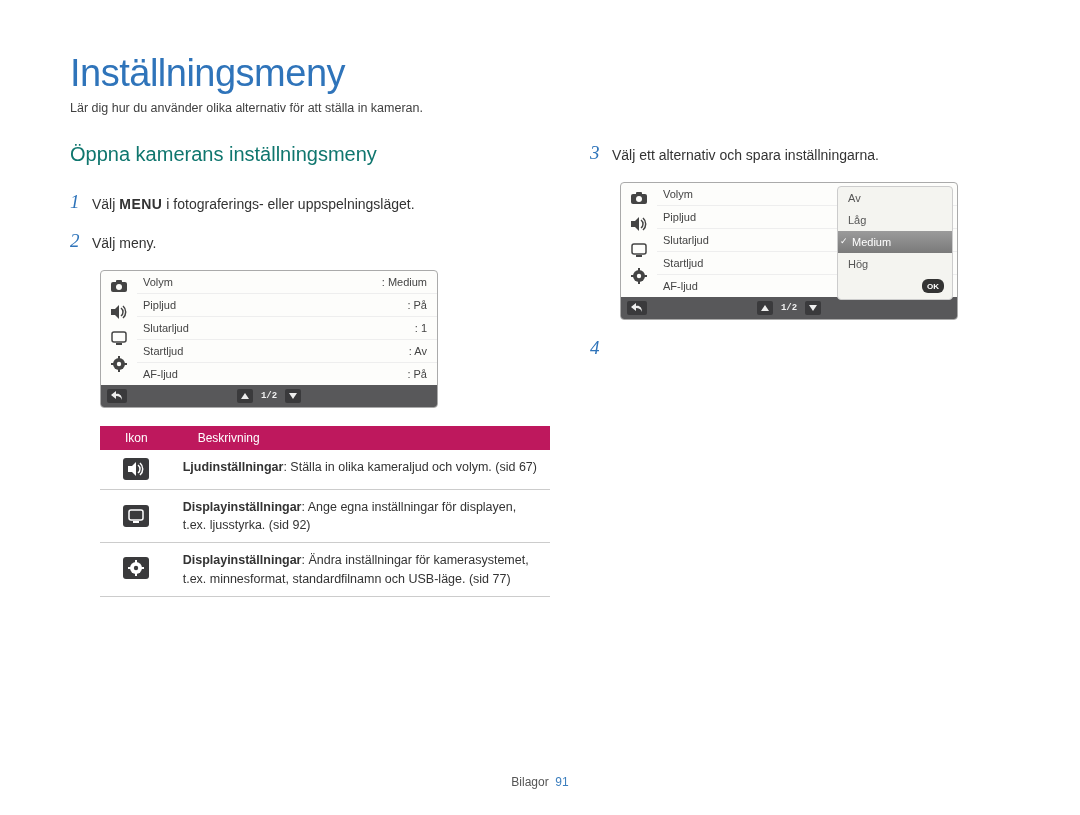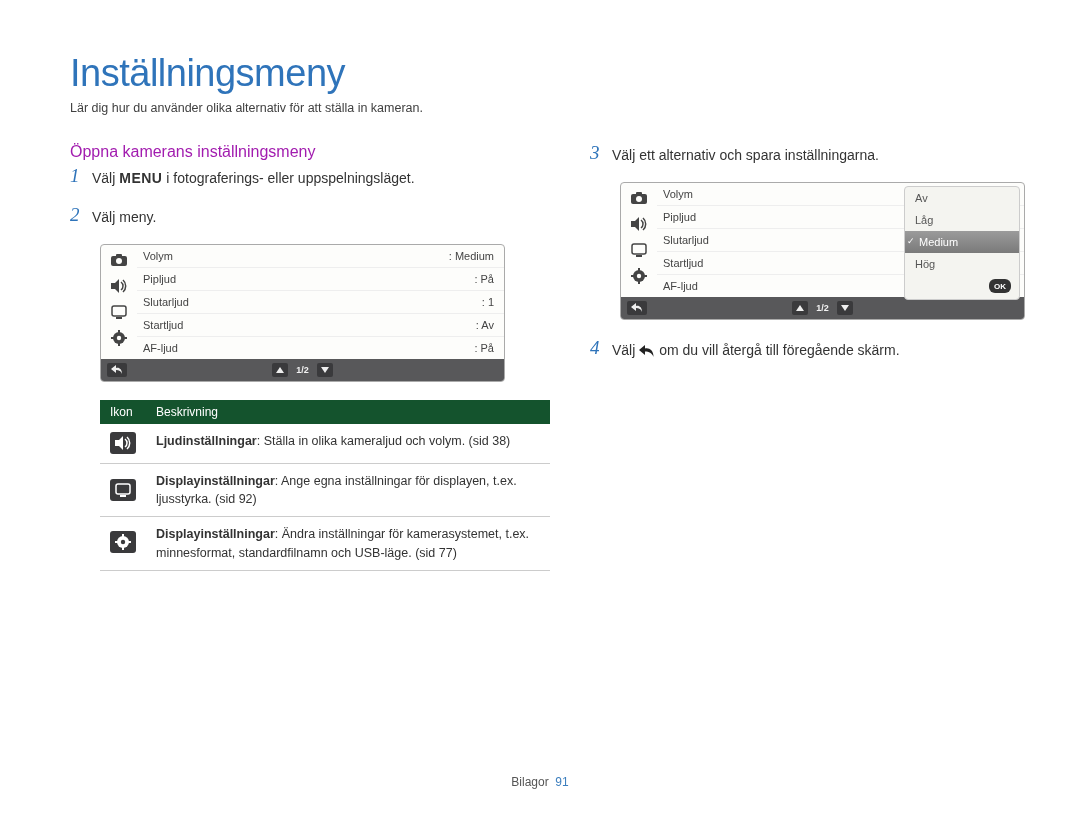--- a/index.html
+++ b/index.html
@@ -21,24 +21,24 @@
     margin-bottom: 6px;
   }
   .page-subtitle {
     font-size: 12.5px;
     color: #404040;
     margin-bottom: 28px;
   }
   .columns { display: flex; gap: 40px; }
   .col { flex: 1 1 50%; }
   .section-heading {
-    font-size: 16px;
-    color: #a21caf;
+    font-size: 20px;
+    color: #0f766e;
     font-weight: 400;
-    margin-bottom: 5px;
+    margin-bottom: 26px;
   }
   .step {
     display: flex;
     align-items: flex-start;
     gap: 8px;
     font-size: 14px;
     color: #333;
     margin-bottom: 16px;
   }
   .step-num {
@@ -51,21 +51,21 @@
   }
   .step-text { line-height: 1.5; padding-top: 2px; }
   .menu-label {
     font-family: 'Arial Black', Arial, sans-serif;
     font-weight: 900;
     letter-spacing: 0.5px;
   }
 
   
   .screen {
-    width: 405px;
+    width: 338px;
     border: 1px solid #aaa;
     border-radius: 4px;
     background: #fdfdfb;
     margin: 8px 0 18px 30px;
     overflow: hidden;
   }
   .screen-body { display: flex; }
   .screen-tabs {
     width: 36px;
     display: flex;
@@ -125,20 +125,21 @@
     display: flex;
     align-items: center;
     justify-content: center;
     color: #eee;
   }
   .foot-page {
     font-size: 9px;
     font-weight: bold;
     color: #f2f2f2;
     padding: 0 4px;
+    font-family: Liberation Mono, monospace;
   }
 
   
   .screen2 .screen-body { position: relative; }
   .option-panel {
     position: absolute;
     right: 4px;
     top: 3px;
     width: 116px;
     background: #f4f4f0;
@@ -177,25 +178,25 @@
   }
 
   
   .ictable {
     width: 450px;
     border-collapse: collapse;
     font-size: 12.5px;
     margin-left: 30px;
   }
   .ictable th {
-    background: #14532d;
+    background: #be185d;
     color: #fff;
     text-align: left;
     font-weight: 400;
-    padding: 5px 10px;
+    padding: 5px 25px;
     font-size: 12px;
   }
   .ictable td {
     border-bottom: 1px solid #ccc;
     padding: 8px 10px;
     vertical-align: top;
     line-height: 1.45;
   }
   .ictable td.ic {
     width: 44px;
@@ -341,21 +342,21 @@
       </thead>
       <tbody>
         <tr>
           <td class="ic"><span class="ic-badge">
                 <svg width="16" height="14" viewBox="0 0 16 14">
                   <polygon points="0,4 4,4 8,0 8,14 4,10 0,10" fill="#fff"></polygon>
                   <path d="M10 3 A5 5 0 0 1 10 11" stroke="#fff" fill="none" stroke-width="1.5"></path>
                   <path d="M12 1 A8 8 0 0 1 12 13" stroke="#fff" fill="none" stroke-width="1.5"></path>
                 </svg>
               </span></td>
-          <td><b>Ljudinställningar</b><span>: Ställa in olika kameraljud och volym. (sid 38)</span></td>
+          <td><b>Ljudinställningar</b><span>: Ställa in olika kameraljud och volym. (sid 67)</span></td>
         </tr>
         <tr>
           <td class="ic"><span class="ic-badge">
                 <svg width="16" height="14" viewBox="0 0 16 14">
                   <rect x="1" y="1" width="14" height="10" rx="2" fill="none" stroke="#fff" stroke-width="1.5"></rect>
                   <rect x="5" y="12" width="6" height="2" fill="#fff"></rect>
                 </svg>
               </span></td>
           <td><b>Displayinställningar</b><span>: Ange egna inställningar för displayen, t.ex. ljusstyrka. (sid 92)</span></td>
         </tr>
@@ -463,27 +464,20 @@
                 <polygon points="0,0 8,0 4,6" fill="#eee"></polygon>
               </svg>
             </span>
         </div>
         <span style="width:20px"></span>
       </div>
     </div>
 
     <div class="step">
       <span class="step-num">4</span>
-      <span class="step-text">
-        <span>Välj </span>
-        <span style="display:inline-block;vertical-align:middle"><svg width="16" height="12" viewBox="0 0 16 12">
-              <path d="M6 0 L0 5 L6 10 L6 6.5 C10 6.5 13 8 14.5 12 C14.5 5 10 2.5 6 3.5 Z" fill="#222"></path>
-            </svg></span>
-        <span> om du vill återgå till föregående skärm.</span>
-      </span>
     </div>
   </div>
 </div>
 
 <div class="footer">
   <span>Bilagor</span>&nbsp;
   <span class="footer-page">91</span>
 </div>
 
 </body></html>

